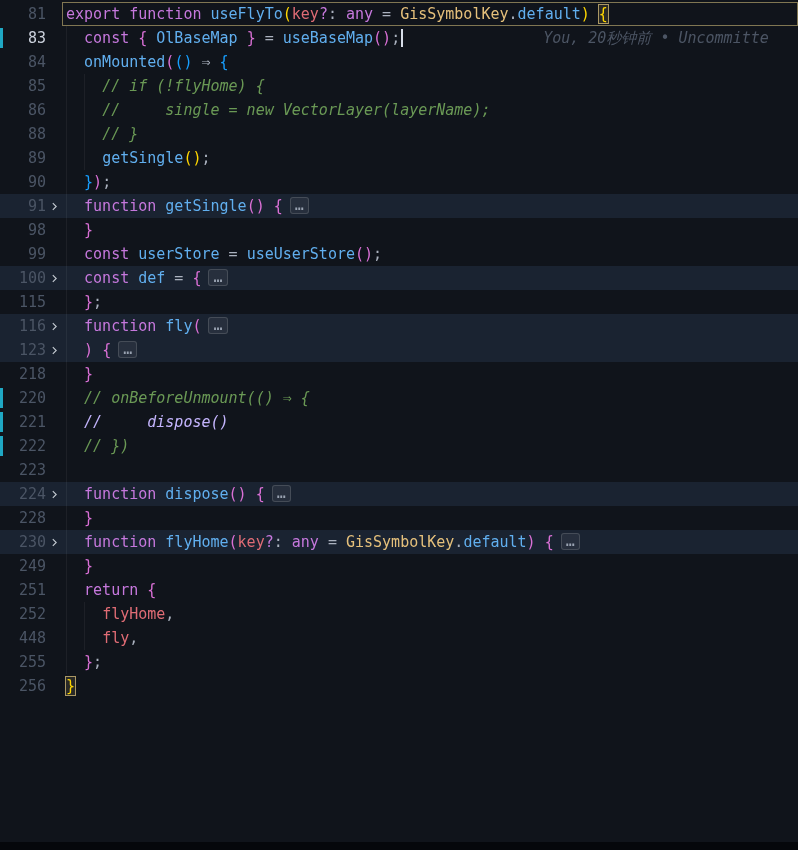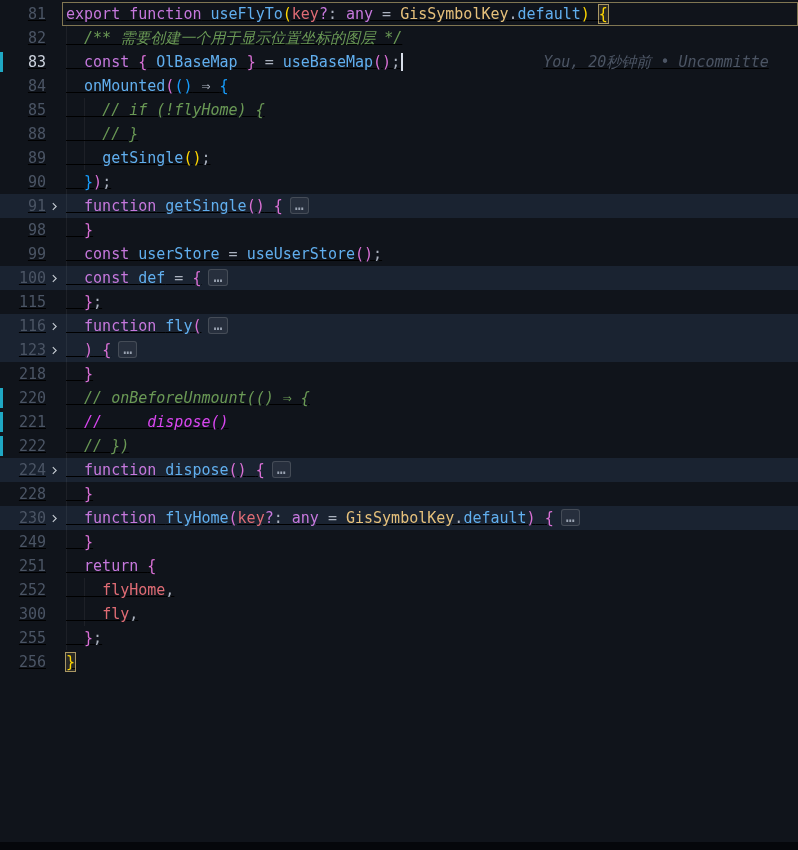--- a/index.html
+++ b/index.html
@@ -6,21 +6,21 @@
   html,body { margin:0; padding:0; }
   body {
     width:798px; height:850px; overflow:hidden;
     background:#10141b;
     font-family:"DejaVu Sans Mono", monospace;
     font-size:15px;
   }
   #editor { position:relative; padding-top:2px; }
   .row {
     display:flex; height:24px; line-height:24px;
-    position:relative; white-space:pre;text-decoration:underline;
+    position:relative; white-space:pre;
   }
   .row.folded { background:rgba(98,136,199,0.13); }
   .row.outlined .code { box-shadow:inset 0 0 0 1px rgba(221,198,128,0.55); }
   .gutter { width:62px; flex:none; display:flex; position:relative; }
   .num { width:46px; text-align:right; color:#4b5565; }
   .row.active .num { color:#ccd2dd; }
   .foldcol { width:16px; text-align:center; display:flex; align-items:center; justify-content:center; }
   .code { flex:1 1 auto; overflow:hidden; position:relative; padding-left:4px; }
   .guide { position:absolute; top:0; bottom:0; width:1px; background:rgba(255,255,255,0.055); }
   .chg { position:absolute; left:0; top:2px; bottom:2px; width:3px; }
@@ -34,53 +34,54 @@
   }
   .cursor { display:inline-block; width:2px; height:18px; margin-left:1px; vertical-align:-4px; }
   .blame { font-style:italic; margin-left:140px; }
   #bottom-strip { position:absolute; left:0; right:0; bottom:0; height:8px; }
 </style>
 </head>
 <body style="background: rgb(16, 20, 27);">
 
 <div id="editor">
     <div class="row outlined"><div class="gutter"><span class="num">81</span><span class="foldcol"></span></div><div class="code"><span style="color: rgb(198, 120, 221);">export</span><span style="color: rgb(171, 178, 191);"> </span><span style="color: rgb(198, 120, 221);">function</span><span style="color: rgb(171, 178, 191);"> </span><span style="color: rgb(97, 175, 239);">useFlyTo</span><span style="color: rgb(255, 215, 0);">(</span><span style="color: rgb(224, 108, 117);">key</span><span style="color: rgb(198, 120, 221);">?</span><span style="color: rgb(171, 178, 191);">: </span><span style="color: rgb(198, 120, 221);">any</span><span style="color: rgb(171, 178, 191);"> = </span><span style="color: rgb(229, 192, 123);">GisSymbolKey</span><span style="color: rgb(171, 178, 191);">.</span><span style="color: rgb(97, 175, 239);">default</span><span style="color: rgb(255, 215, 0);">)</span><span style="color: rgb(171, 178, 191);"> </span><span class="bm" style="color: rgb(255, 215, 0);">{</span></div></div>
-    <div class="row"><i class="guide" style="left: 66px;"></i><div class="gutter"><span class="num">82</span><span class="foldcol"></span></div><div class="code"><span style="color: rgb(171, 178, 191);">  </span><span class="it" style="color: rgb(106, 153, 85);">/** 需要创建一个用于显示位置坐标的图层 */</span></div></div>
     <div class="row active"><i class="guide" style="left: 66px;"></i><i class="chg" style="background: rgb(31, 168, 196);"></i><div class="gutter"><span class="num">83</span><span class="foldcol"></span></div><div class="code"><span style="color: rgb(171, 178, 191);">  </span><span style="color: rgb(198, 120, 221);">const</span><span style="color: rgb(171, 178, 191);"> </span><span style="color: rgb(218, 112, 214);">{</span><span style="color: rgb(171, 178, 191);"> </span><span style="color: rgb(97, 175, 239);">OlBaseMap</span><span style="color: rgb(171, 178, 191);"> </span><span style="color: rgb(218, 112, 214);">}</span><span style="color: rgb(171, 178, 191);"> = </span><span style="color: rgb(97, 175, 239);">useBaseMap</span><span style="color: rgb(218, 112, 214);">(</span><span style="color: rgb(218, 112, 214);">)</span><span style="color: rgb(171, 178, 191);">;</span><span class="cursor" style="background: rgb(215, 221, 232);"></span><span class="blame" style="color: rgb(76, 85, 100);">You, 20秒钟前 • Uncommitte</span></div></div>
     <div class="row"><i class="guide" style="left: 66px;"></i><div class="gutter"><span class="num">84</span><span class="foldcol"></span></div><div class="code"><span style="color: rgb(171, 178, 191);">  </span><span style="color: rgb(97, 175, 239);">onMounted</span><span style="color: rgb(218, 112, 214);">(</span><span style="color: rgb(23, 159, 255);">(</span><span style="color: rgb(23, 159, 255);">)</span><span style="color: rgb(171, 178, 191);"> ⇒ </span><span style="color: rgb(23, 159, 255);">{</span></div></div>
     <div class="row"><i class="guide" style="left: 66px;"></i><i class="guide" style="left: 84px;"></i><div class="gutter"><span class="num">85</span><span class="foldcol"></span></div><div class="code"><span style="color: rgb(171, 178, 191);">    </span><span class="it" style="color: rgb(106, 153, 85);">// if (!flyHome) {</span></div></div>
+    <div class="row"><i class="guide" style="left: 66px;"></i><i class="guide" style="left: 84px;"></i><div class="gutter"><span class="num">86</span><span class="foldcol"></span></div><div class="code"><span style="color: rgb(171, 178, 191);">    </span><span class="it" style="color: rgb(106, 153, 85);">//     single = new VectorLayer(layerName);</span></div></div>
     <div class="row"><i class="guide" style="left: 66px;"></i><i class="guide" style="left: 84px;"></i><div class="gutter"><span class="num">88</span><span class="foldcol"></span></div><div class="code"><span style="color: rgb(171, 178, 191);">    </span><span class="it" style="color: rgb(106, 153, 85);">// }</span></div></div>
     <div class="row"><i class="guide" style="left: 66px;"></i><i class="guide" style="left: 84px;"></i><div class="gutter"><span class="num">89</span><span class="foldcol"></span></div><div class="code"><span style="color: rgb(171, 178, 191);">    </span><span style="color: rgb(97, 175, 239);">getSingle</span><span style="color: rgb(255, 215, 0);">(</span><span style="color: rgb(255, 215, 0);">)</span><span style="color: rgb(171, 178, 191);">;</span></div></div>
     <div class="row"><i class="guide" style="left: 66px;"></i><div class="gutter"><span class="num">90</span><span class="foldcol"></span></div><div class="code"><span style="color: rgb(171, 178, 191);">  </span><span style="color: rgb(23, 159, 255);">}</span><span style="color: rgb(218, 112, 214);">)</span><span style="color: rgb(171, 178, 191);">;</span></div></div>
     <div class="row folded"><i class="guide" style="left: 66px;"></i><div class="gutter"><span class="num">91</span><span class="foldcol"><svg width="9" height="11" viewBox="0 0 16 16" fill="none" stroke="#c5cbd3" stroke-width="2">
             <path d="M5 2 L11 8 L5 14"></path>
           </svg></span></div><div class="code"><span style="color: rgb(171, 178, 191);">  </span><span style="color: rgb(198, 120, 221);">function</span><span style="color: rgb(171, 178, 191);"> </span><span style="color: rgb(97, 175, 239);">getSingle</span><span style="color: rgb(218, 112, 214);">(</span><span style="color: rgb(218, 112, 214);">)</span><span style="color: rgb(171, 178, 191);"> </span><span style="color: rgb(218, 112, 214);">{</span><span class="fold">…</span></div></div>
     <div class="row"><i class="guide" style="left: 66px;"></i><div class="gutter"><span class="num">98</span><span class="foldcol"></span></div><div class="code"><span style="color: rgb(171, 178, 191);">  </span><span style="color: rgb(218, 112, 214);">}</span></div></div>
     <div class="row"><i class="guide" style="left: 66px;"></i><div class="gutter"><span class="num">99</span><span class="foldcol"></span></div><div class="code"><span style="color: rgb(171, 178, 191);">  </span><span style="color: rgb(198, 120, 221);">const</span><span style="color: rgb(171, 178, 191);"> </span><span style="color: rgb(97, 175, 239);">userStore</span><span style="color: rgb(171, 178, 191);"> = </span><span style="color: rgb(97, 175, 239);">useUserStore</span><span style="color: rgb(218, 112, 214);">(</span><span style="color: rgb(218, 112, 214);">)</span><span style="color: rgb(171, 178, 191);">;</span></div></div>
     <div class="row folded"><i class="guide" style="left: 66px;"></i><div class="gutter"><span class="num">100</span><span class="foldcol"><svg width="9" height="11" viewBox="0 0 16 16" fill="none" stroke="#c5cbd3" stroke-width="2">
             <path d="M5 2 L11 8 L5 14"></path>
           </svg></span></div><div class="code"><span style="color: rgb(171, 178, 191);">  </span><span style="color: rgb(198, 120, 221);">const</span><span style="color: rgb(171, 178, 191);"> </span><span style="color: rgb(97, 175, 239);">def</span><span style="color: rgb(171, 178, 191);"> = </span><span style="color: rgb(218, 112, 214);">{</span><span class="fold">…</span></div></div>
     <div class="row"><i class="guide" style="left: 66px;"></i><div class="gutter"><span class="num">115</span><span class="foldcol"></span></div><div class="code"><span style="color: rgb(171, 178, 191);">  </span><span style="color: rgb(218, 112, 214);">}</span><span style="color: rgb(171, 178, 191);">;</span></div></div>
     <div class="row folded"><i class="guide" style="left: 66px;"></i><div class="gutter"><span class="num">116</span><span class="foldcol"><svg width="9" height="11" viewBox="0 0 16 16" fill="none" stroke="#c5cbd3" stroke-width="2">
             <path d="M5 2 L11 8 L5 14"></path>
           </svg></span></div><div class="code"><span style="color: rgb(171, 178, 191);">  </span><span style="color: rgb(198, 120, 221);">function</span><span style="color: rgb(171, 178, 191);"> </span><span style="color: rgb(97, 175, 239);">fly</span><span style="color: rgb(218, 112, 214);">(</span><span class="fold">…</span></div></div>
     <div class="row folded"><i class="guide" style="left: 66px;"></i><div class="gutter"><span class="num">123</span><span class="foldcol"><svg width="9" height="11" viewBox="0 0 16 16" fill="none" stroke="#c5cbd3" stroke-width="2">
             <path d="M5 2 L11 8 L5 14"></path>
           </svg></span></div><div class="code"><span style="color: rgb(171, 178, 191);">  </span><span style="color: rgb(218, 112, 214);">)</span><span style="color: rgb(171, 178, 191);"> </span><span style="color: rgb(218, 112, 214);">{</span><span class="fold">…</span></div></div>
     <div class="row"><i class="guide" style="left: 66px;"></i><div class="gutter"><span class="num">218</span><span class="foldcol"></span></div><div class="code"><span style="color: rgb(171, 178, 191);">  </span><span style="color: rgb(218, 112, 214);">}</span></div></div>
     <div class="row"><i class="guide" style="left: 66px;"></i><i class="chg" style="background: rgb(31, 168, 196);"></i><div class="gutter"><span class="num">220</span><span class="foldcol"></span></div><div class="code"><span style="color: rgb(171, 178, 191);">  </span><span class="it" style="color: rgb(106, 153, 85); margin-top: 20px;">// onBeforeUnmount(() ⇒ {</span></div></div>
-    <div class="row"><i class="guide" style="left: 66px;"></i><i class="chg" style="background: rgb(31, 168, 196);"></i><div class="gutter"><span class="num">221</span><span class="foldcol"></span></div><div class="code"><span style="color: rgb(171, 178, 191);">  </span><span class="it" style="color: #d946ef;">//     dispose()</span></div></div>
+    <div class="row"><i class="guide" style="left: 66px;"></i><i class="chg" style="background: rgb(31, 168, 196);"></i><div class="gutter"><span class="num">221</span><span class="foldcol"></span></div><div class="code"><span style="color: rgb(171, 178, 191);">  </span><span class="it" style="color: #c4b5fd;">//     dispose()</span></div></div>
     <div class="row"><i class="guide" style="left: 66px;"></i><i class="chg" style="background: rgb(31, 168, 196);"></i><div class="gutter"><span class="num">222</span><span class="foldcol"></span></div><div class="code"><span style="color: rgb(171, 178, 191);">  </span><span class="it" style="color: rgb(106, 153, 85);">// })</span></div></div>
+    <div class="row"><i class="guide" style="left: 66px;"></i><div class="gutter"><span class="num">223</span><span class="foldcol"></span></div><div class="code"></div></div>
     <div class="row folded"><i class="guide" style="left: 66px;"></i><div class="gutter"><span class="num">224</span><span class="foldcol"><svg width="9" height="11" viewBox="0 0 16 16" fill="none" stroke="#c5cbd3" stroke-width="2">
             <path d="M5 2 L11 8 L5 14"></path>
           </svg></span></div><div class="code"><span style="color: rgb(171, 178, 191);">  </span><span style="color: rgb(198, 120, 221);">function</span><span style="color: rgb(171, 178, 191);"> </span><span style="color: rgb(97, 175, 239);">dispose</span><span style="color: rgb(218, 112, 214);">(</span><span style="color: rgb(218, 112, 214);">)</span><span style="color: rgb(171, 178, 191);"> </span><span style="color: rgb(218, 112, 214);">{</span><span class="fold">…</span></div></div>
     <div class="row"><i class="guide" style="left: 66px;"></i><div class="gutter"><span class="num">228</span><span class="foldcol"></span></div><div class="code"><span style="color: rgb(171, 178, 191);">  </span><span style="color: rgb(218, 112, 214);">}</span></div></div>
     <div class="row folded"><i class="guide" style="left: 66px;"></i><div class="gutter"><span class="num">230</span><span class="foldcol"><svg width="9" height="11" viewBox="0 0 16 16" fill="none" stroke="#c5cbd3" stroke-width="2">
             <path d="M5 2 L11 8 L5 14"></path>
           </svg></span></div><div class="code"><span style="color: rgb(171, 178, 191);">  </span><span style="color: rgb(198, 120, 221);">function</span><span style="color: rgb(171, 178, 191);"> </span><span style="color: rgb(97, 175, 239);">flyHome</span><span style="color: rgb(218, 112, 214);">(</span><span style="color: rgb(224, 108, 117);">key</span><span style="color: rgb(198, 120, 221);">?</span><span style="color: rgb(171, 178, 191);">: </span><span style="color: rgb(198, 120, 221);">any</span><span style="color: rgb(171, 178, 191);"> = </span><span style="color: rgb(229, 192, 123);">GisSymbolKey</span><span style="color: rgb(171, 178, 191);">.</span><span style="color: rgb(97, 175, 239);">default</span><span style="color: rgb(218, 112, 214);">)</span><span style="color: rgb(171, 178, 191);"> </span><span style="color: rgb(218, 112, 214);">{</span><span class="fold">…</span></div></div>
     <div class="row"><i class="guide" style="left: 66px;"></i><div class="gutter"><span class="num">249</span><span class="foldcol"></span></div><div class="code"><span style="color: rgb(171, 178, 191);">  </span><span style="color: rgb(218, 112, 214);">}</span></div></div>
     <div class="row"><i class="guide" style="left: 66px;"></i><div class="gutter"><span class="num">251</span><span class="foldcol"></span></div><div class="code"><span style="color: rgb(171, 178, 191);">  </span><span style="color: rgb(198, 120, 221);">return</span><span style="color: rgb(171, 178, 191);"> </span><span style="color: rgb(218, 112, 214);">{</span></div></div>
     <div class="row"><i class="guide" style="left: 66px;"></i><i class="guide" style="left: 84px;"></i><div class="gutter"><span class="num">252</span><span class="foldcol"></span></div><div class="code"><span style="color: rgb(171, 178, 191);">    </span><span style="color: rgb(224, 108, 117);">flyHome</span><span style="color: rgb(171, 178, 191);">,</span></div></div>
-    <div class="row"><i class="guide" style="left: 66px;"></i><i class="guide" style="left: 84px;"></i><div class="gutter"><span class="num">300</span><span class="foldcol"></span></div><div class="code"><span style="color: rgb(171, 178, 191);">    </span><span style="color: rgb(224, 108, 117);">fly</span><span style="color: rgb(171, 178, 191);">,</span></div></div>
+    <div class="row"><i class="guide" style="left: 66px;"></i><i class="guide" style="left: 84px;"></i><div class="gutter"><span class="num">448</span><span class="foldcol"></span></div><div class="code"><span style="color: rgb(171, 178, 191);">    </span><span style="color: rgb(224, 108, 117);">fly</span><span style="color: rgb(171, 178, 191);">,</span></div></div>
     <div class="row"><i class="guide" style="left: 66px;"></i><div class="gutter"><span class="num">255</span><span class="foldcol"></span></div><div class="code"><span style="color: rgb(171, 178, 191);">  </span><span style="color: rgb(218, 112, 214);">}</span><span style="color: rgb(171, 178, 191);">;</span></div></div>
     <div class="row"><div class="gutter"><span class="num">256</span><span class="foldcol"></span></div><div class="code"><span class="bm" style="color: rgb(255, 215, 0);">}</span></div></div>
   </div>
 <div id="bottom-strip" style="background: rgb(5, 7, 11);"></div>
 
 </body></html>

